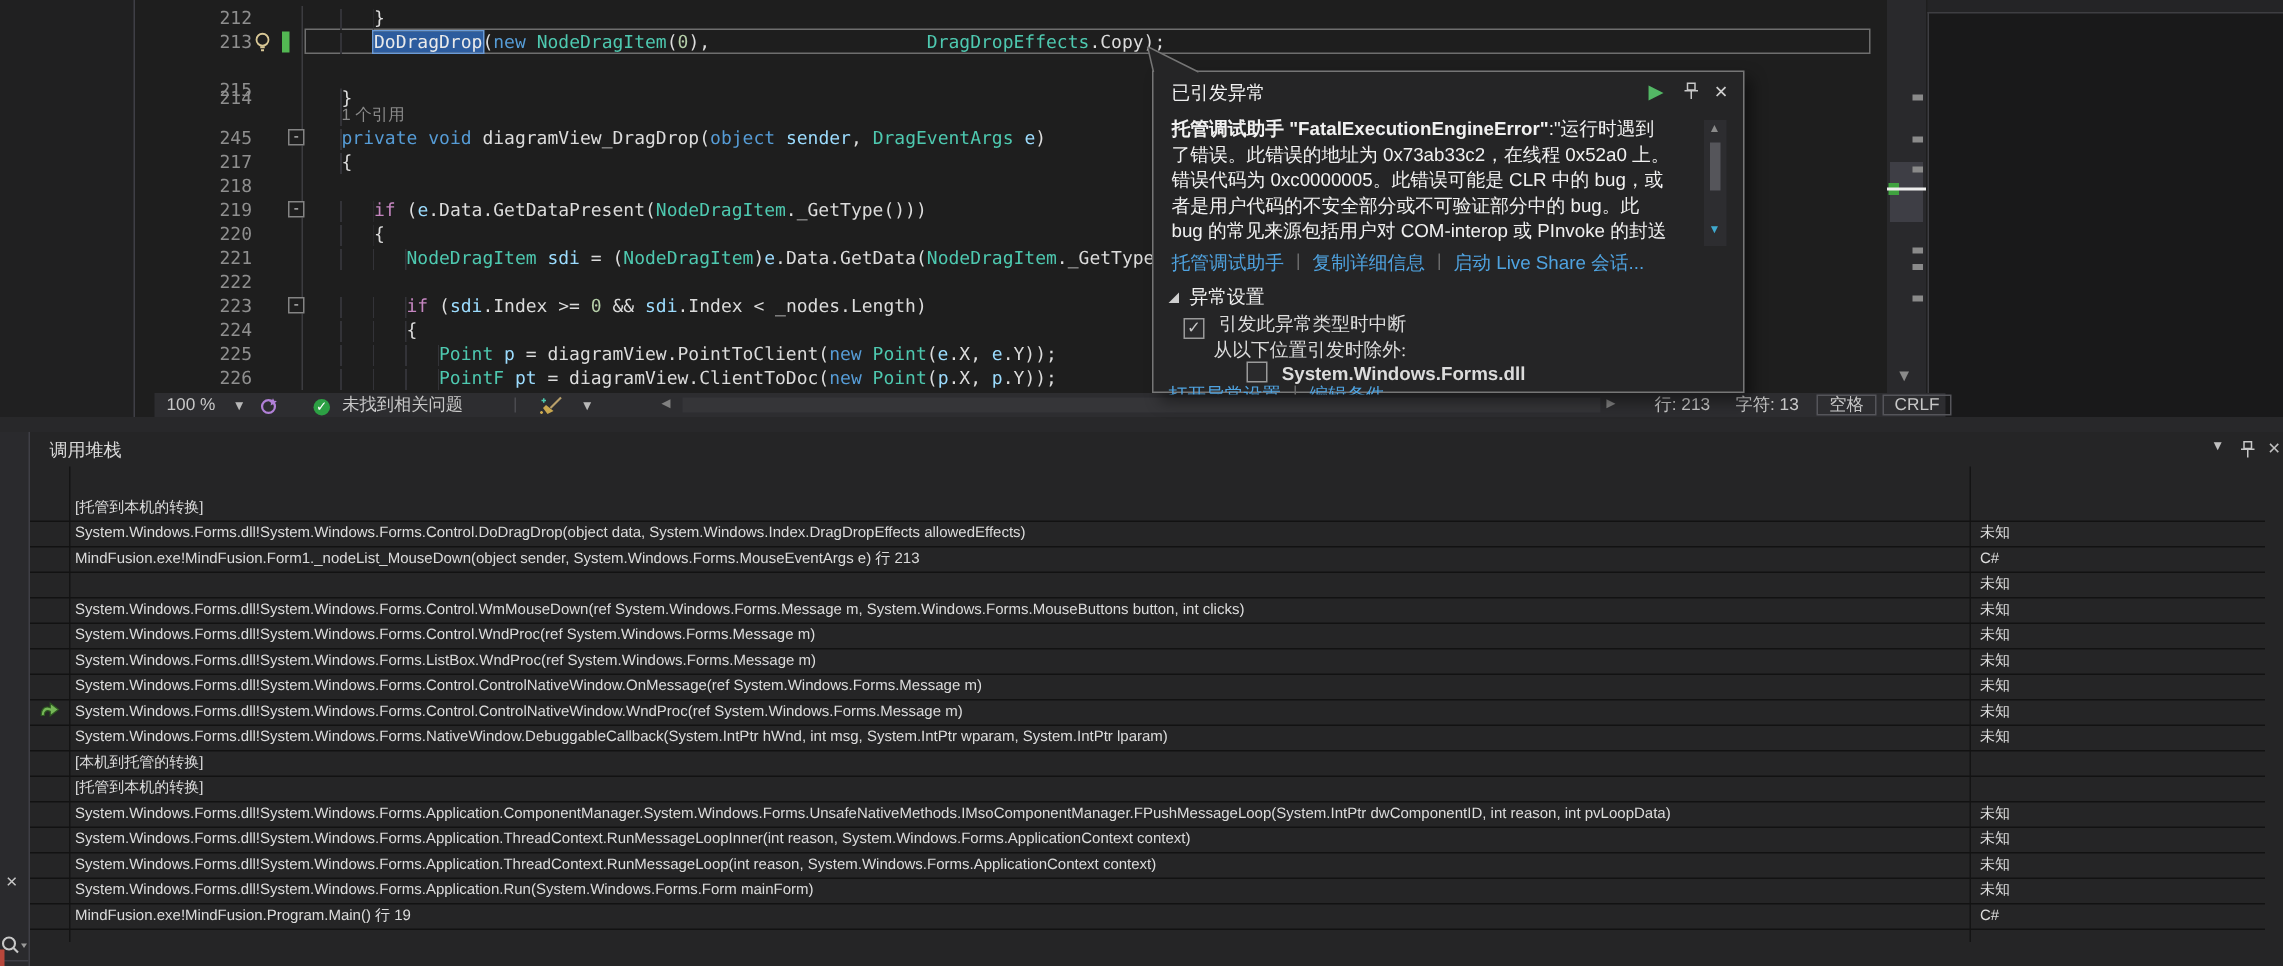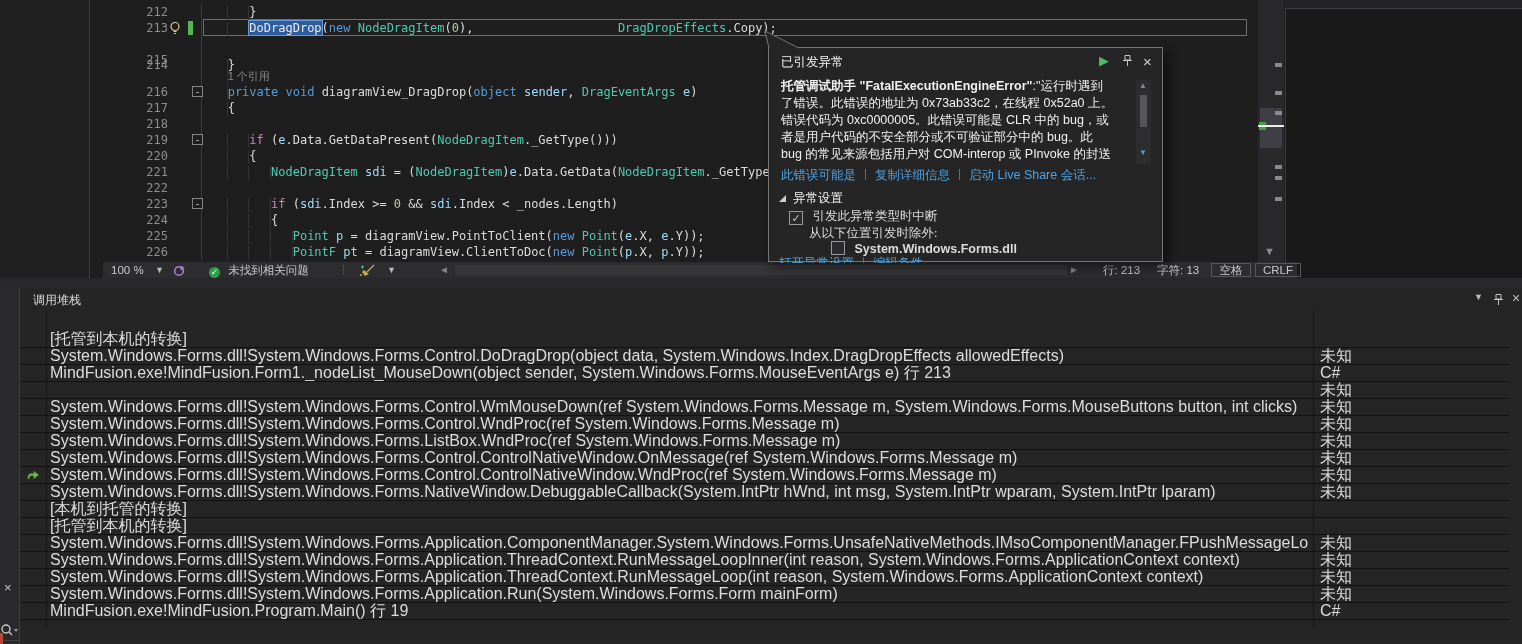--- a/index.html
+++ b/index.html
@@ -70,21 +70,21 @@
   .ls-up{position:absolute;left:8px;top:354px;font-size:9px;color:#9a9a9a;}
   .cs-panel{position:absolute;left:20px;top:288px;width:1502px;height:356px;background:#252526;}
   .cs-title{position:absolute;left:13px;top:4px;font-size:12px;color:#d8d8d8;}
   .cs-tico{position:absolute;top:4px;color:#c0c0c0;font-size:12px;}
   .cs-header{position:absolute;left:0;top:23px;width:1502px;height:20px;border-bottom:1px solid #3f3f46;box-sizing:border-box;font-size:12px;}
   .cs-h-name{position:absolute;left:30px;top:2px;color:#d8d8d8;}
   .cs-h-lang{position:absolute;left:1300px;top:2px;color:#d8d8d8;}
   .cs-gutline{position:absolute;left:26px;top:23px;width:1px;height:317px;background:#141414;}
   .cs-langline{position:absolute;left:1293px;top:23px;width:1px;height:317px;background:#141414;}
   #cs-rows{position:absolute;left:0;top:43px;width:1502px;}
-  .csrow{position:absolute;left:0;width:1490px;height:17px;border-bottom:1px solid #121212;box-sizing:border-box;font-size:16px;line-height:16px;}
+  .csrow{position:absolute;left:0;width:1490px;height:17px;border-bottom:1px solid #121212;box-sizing:border-box;font-size:10px;line-height:16px;}
   .csgut{position:absolute;left:0;top:0;width:26px;height:16px;text-align:center;}
   .csname{position:absolute;left:30px;top:0;width:1258px;white-space:nowrap;overflow:hidden;color:#dcdcdc;}
   .cslang{position:absolute;left:1300px;top:0;width:180px;color:#dcdcdc;}
 </style>
 </head>
 <body>
 
 <div id="root">
 
   <div class="left-panel"></div>
@@ -112,21 +112,21 @@
         </div>
         <div class="crow" style="top: 52px;">
           <span class="lnum">215</span>
           <span class="cbody"><span class="ind" style="width: 0ch;"></span></span>
         </div>
         <div class="crow" style="top: 68px;">
           <span class="lnum"></span>
           <span class="cbody"><span class="ind" style="width: 3ch;"></span><span class="c-g">1 个引用</span></span>
         </div>
         <div class="crow" style="top: 84px;">
-          <span class="lnum">216</span>
+          <span class="lnum">245</span>
           <span class="collapsebox">-</span>
           <span class="cbody"><span class="ind" style="width: 3ch;"></span><span class="c-k">private</span><span class="c-d"> </span><span class="c-k">void</span><span class="c-d"> </span><span class="c-d">diagramView_DragDrop</span><span class="c-d">(</span><span class="c-k">object</span><span class="c-d"> </span><span class="c-p">sender</span><span class="c-d">, </span><span class="c-t">DragEventArgs</span><span class="c-d"> </span><span class="c-p">e</span><span class="c-d">)</span></span>
         </div>
         <div class="crow" style="top: 100px;">
           <span class="lnum">217</span>
           <span class="cbody"><span class="ind" style="width: 3ch;"></span><span class="c-d">{</span></span>
         </div>
         <div class="crow" style="top: 116px;">
           <span class="lnum">218</span>
           <span class="cbody"><span class="ind" style="width: 0ch;"></span></span>
@@ -229,21 +229,21 @@
           <path d="M3 1.5h5v4.5h-5z M1 6.5h9 M5.5 6.5v5.5" stroke="#c8c8c8" fill="none"></path>
         </svg>
     </div>
     <div class="pp-ico" style="left:374px;font-size:15px">×</div>
     <div class="pp-body"><b>托管调试助手 "FatalExecutionEngineError"</b><span>:"运行时遇到了错误。此错误的地址为 0x73ab33c2，在线程 0x52a0 上。错误代码为 0xc0000005。此错误可能是 CLR 中的 bug，或者是用户代码的不安全部分或不可验证部分中的 bug。此 bug 的常见来源包括用户对 COM-interop 或 PInvoke 的封送处理错误，这些错误可</span></div>
     <div class="pp-scroll">
       <div style="position:absolute;left:3px;top:1px;font-size:8px;color:#8a8a8a">▲</div>
       <div class="pp-sthumb"></div>
       <div style="position:absolute;left:3px;top:68px;font-size:8px;color:#3fa9ce">▼</div>
     </div>
-    <div class="pp-links" id="popup-links"><span class="pp-link">此错误可能是</span><span class="pp-sep"></span><span class="pp-link">复制详细信息</span><span class="pp-sep"></span><span class="pp-link">启动 Live Share 会话...</span></div>
+    <div class="pp-links" id="popup-links"><span class="pp-link">托管调试助手</span><span class="pp-sep"></span><span class="pp-link">复制详细信息</span><span class="pp-sep"></span><span class="pp-link">启动 Live Share 会话...</span></div>
     <div class="pp-exp"></div>
     <div class="pp-settings">异常设置</div>
     <div class="pp-row1">
       <span class="cb">✓</span>
       <span style="margin-left:6px">引发此异常类型时中断</span>
     </div>
     <div class="pp-row2">从以下位置引发时除外:</div>
     <div class="pp-row3">
       <span class="cb"></span>
       <span style="margin-left:6px;font-weight:bold">System.Windows.Forms.dll</span>

